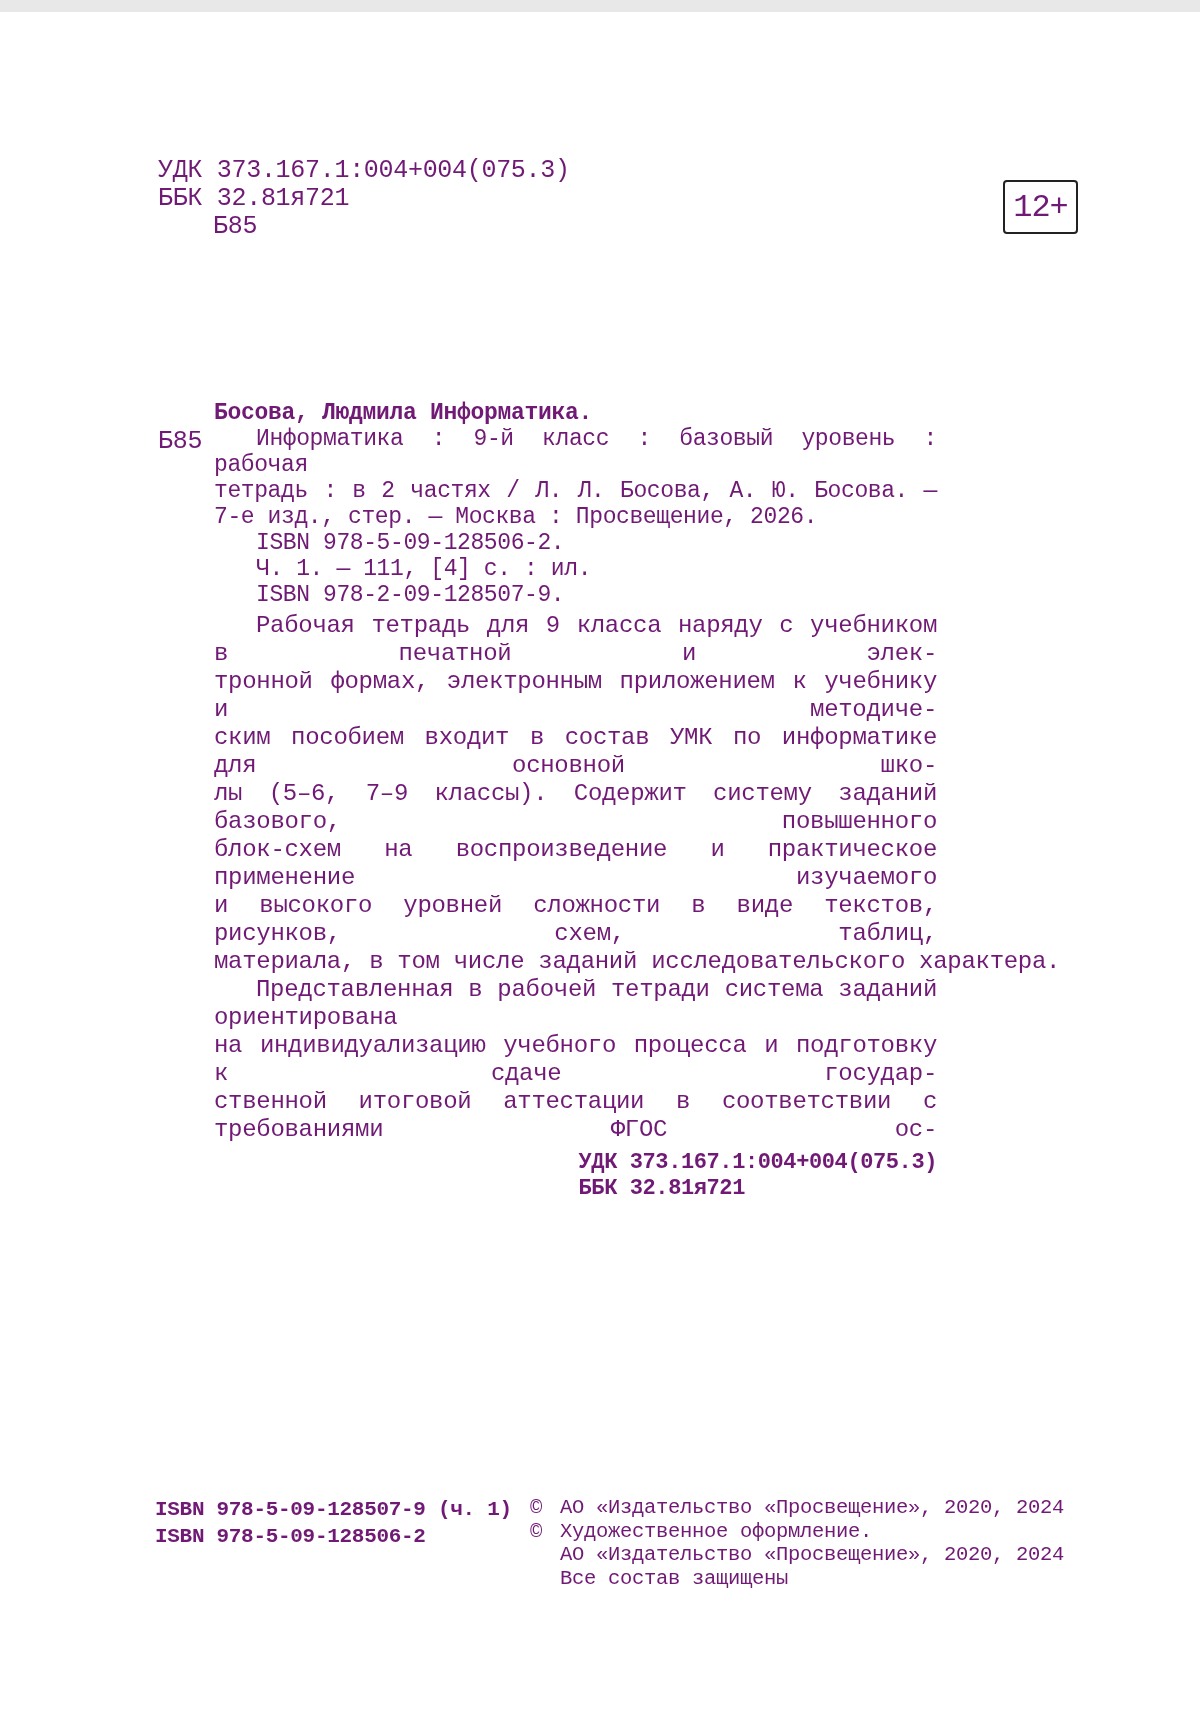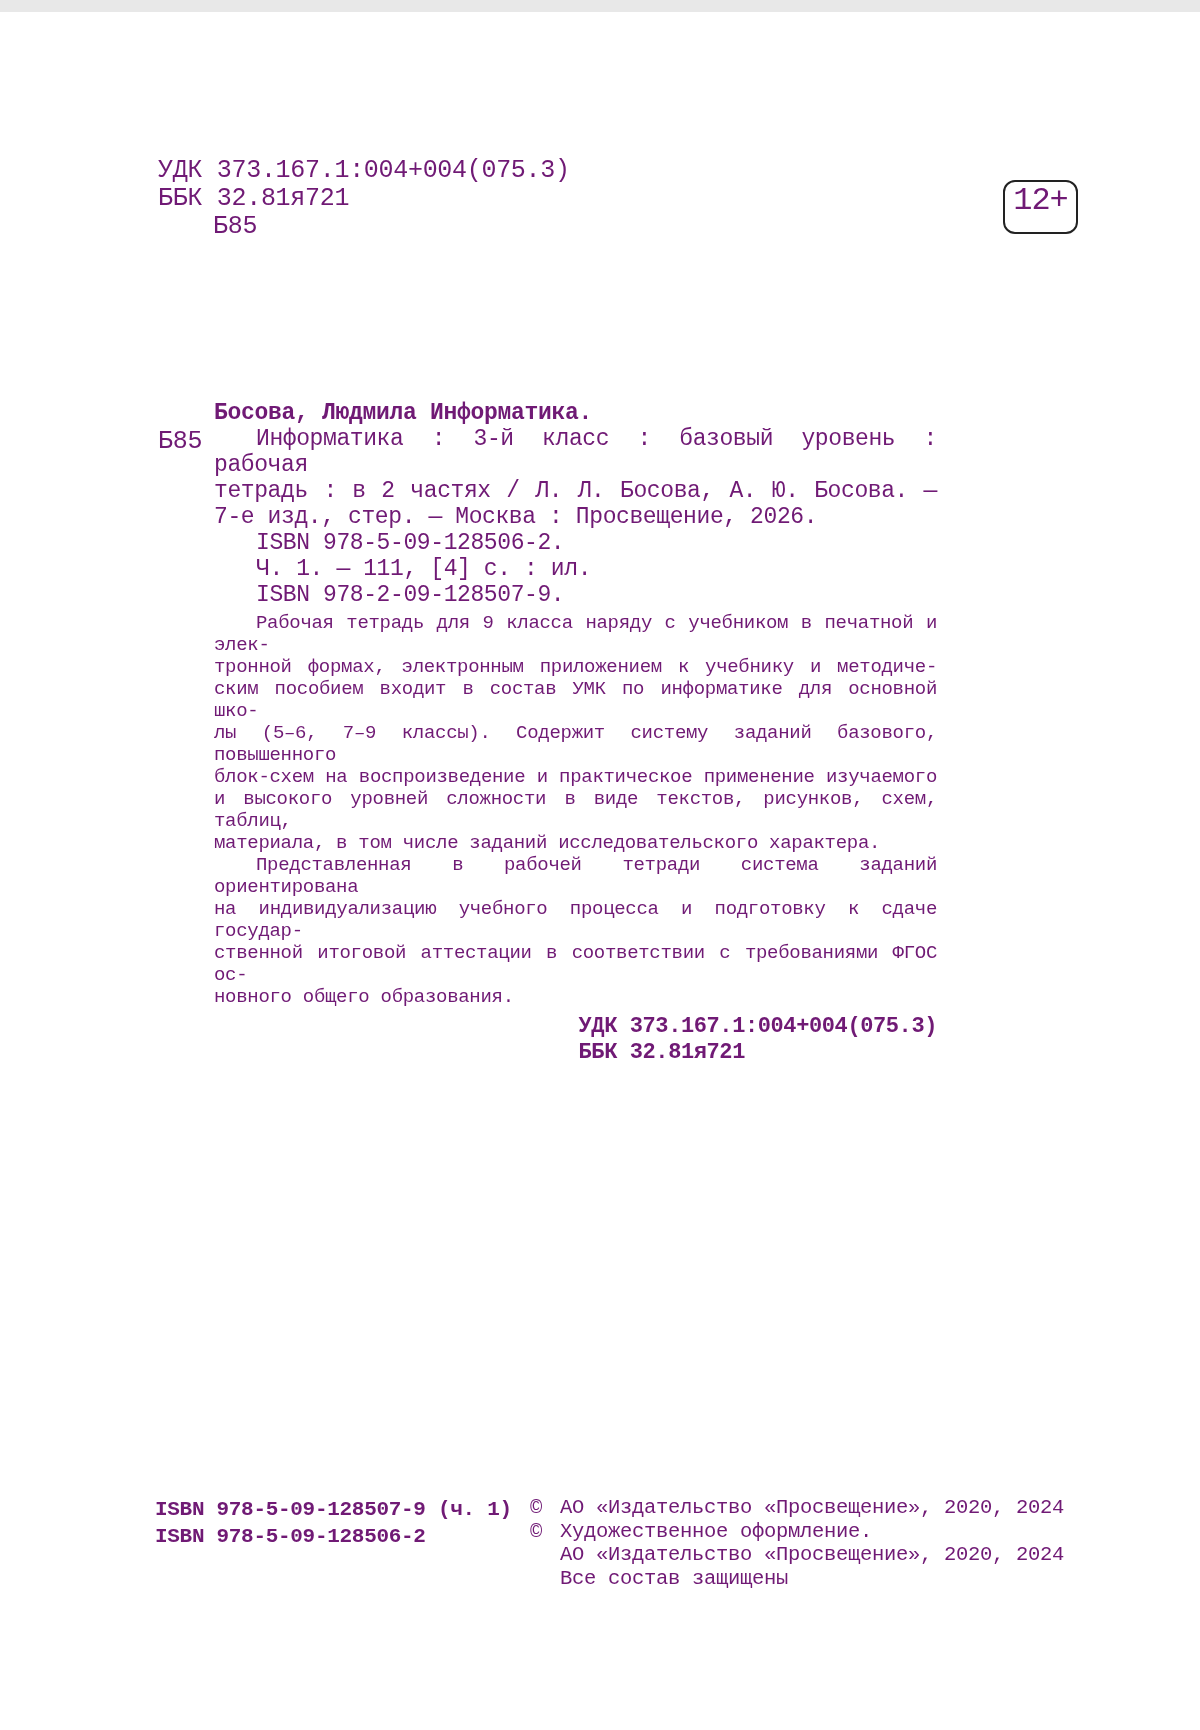--- a/index.html
+++ b/index.html
@@ -27,23 +27,24 @@
   .top-codes .sign { padding-left: 55px; }
 
   
   .age-badge {
     position: absolute;
     left: 1003px;
     top: 168px;
     width: 75px;
     height: 54px;
     border: 2.5px solid #222;
-    border-radius: 12px;
+    border-radius: 4px;
     box-sizing: border-box;
     display: flex;
+    align-items: center;
     justify-content: center;
     font-size: 32px;
     letter-spacing: -1px;
   }
 
   
   .main-col {
     position: absolute;
     left: 214px;
     top: 388px;
@@ -59,22 +60,22 @@
   .margin-sign {
     position: absolute;
     left: -56px;
     top: 1px;
     font-size: 25px;
     letter-spacing: -0.3px;
   }
   .bib-lines { font-size: 23px; line-height: 26px; letter-spacing: -0.4px; }
   .annotation {
     margin-top: 4px;
-    font-size: 19px;
-    line-height: 22px;
+    font-size: 24px;
+    line-height: 28px;
     letter-spacing: -0.3px;
   }
   .line { white-space: nowrap; }
   .line.justify {
     white-space: normal;
     text-align: justify;
     text-align-last: justify;
   }
   .line.indent { padding-left: 42px; }
   .line.justify.indent { padding-left: 0; text-indent: 42px; }
@@ -130,21 +131,21 @@
   <div class="age-badge">
     <span>12+</span>
   </div>
 
   <div class="main-col">
     <div class="author-heading">Босова, Людмила Информатика.</div>
 
     <div class="bib-block">
       <div class="margin-sign">Б85</div>
       <div class="bib-lines">
-          <div class="line justify indent">Информатика : 3-й класс : базовый уровень : рабочая</div>
+          <div class="line justify indent">Информатика : 9-й класс : базовый уровень : рабочая</div>
           <div class="line justify">тетрадь : в 2 частях / Л. Л. Босова, А. Ю. Босова. —</div>
           <div class="line">7-е изд., стер. — Москва : Просвещение, 2026.</div>
           <div class="line indent">ISBN 978-5-09-128506-2.</div>
           <div class="line indent">Ч. 1. — 111, [4] с. : ил.</div>
           <div class="line indent">ISBN 978-2-09-128507-9.</div>
         </div>
     </div>
 
     <div class="annotation">
       <div>
@@ -153,21 +154,20 @@
           <div class="line justify">ским пособием входит в состав УМК по информатике для основной шко-</div>
           <div class="line justify">лы (5–6, 7–9 классы). Содержит систему заданий базового, повышенного</div>
           <div class="line justify">блок-схем на воспроизведение и практическое применение изучаемого</div>
           <div class="line justify">и высокого уровней сложности в виде текстов, рисунков, схем, таблиц,</div>
           <div class="line">материала, в том числе заданий исследовательского характера.</div>
         </div>
       <div>
           <div class="line justify indent">Представленная в рабочей тетради система заданий ориентирована</div>
           <div class="line justify">на индивидуализацию учебного процесса и подготовку к сдаче государ-</div>
           <div class="line justify">ственной итоговой аттестации в соответствии с требованиями ФГОС ос-</div>
-          <div class="line">новного общего образования.</div>
         </div>
     </div>
 
     <div class="codes-bottom">
       <div class="inner">
         <div class="line">УДК 373.167.1:004+004(075.3)</div>
         <div class="line">ББК 32.81я721</div>
       </div>
     </div>
   </div>

